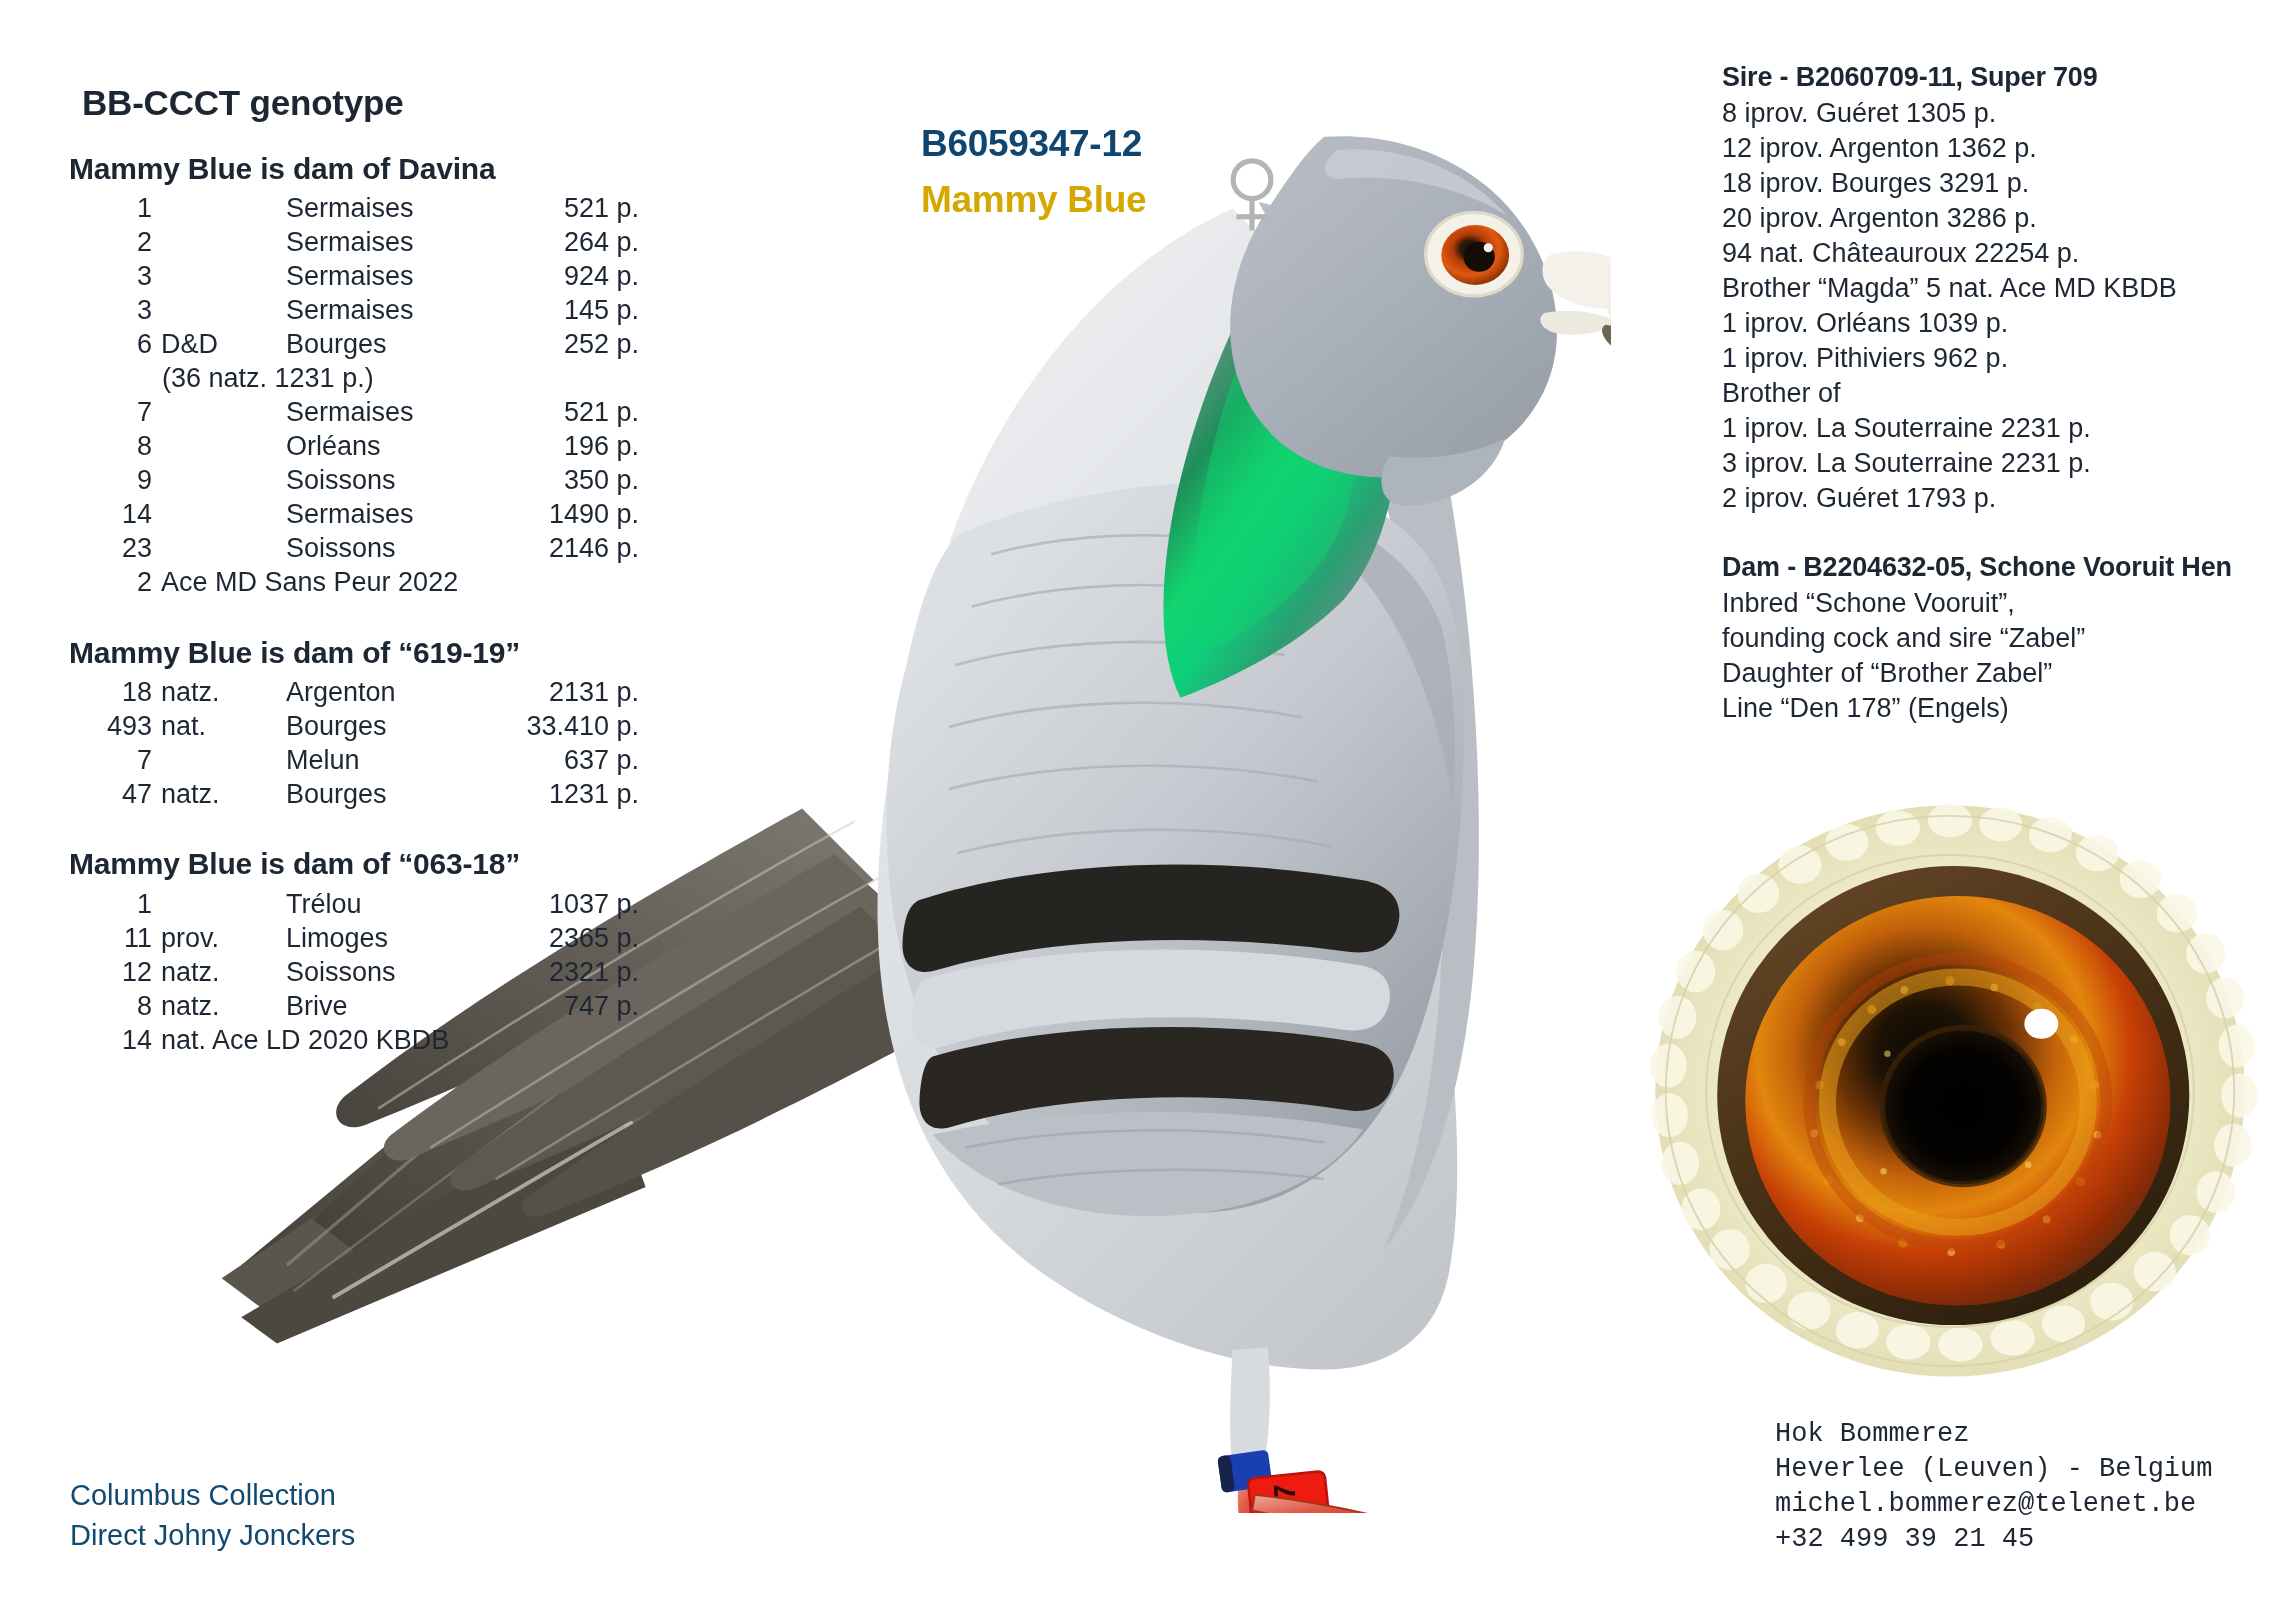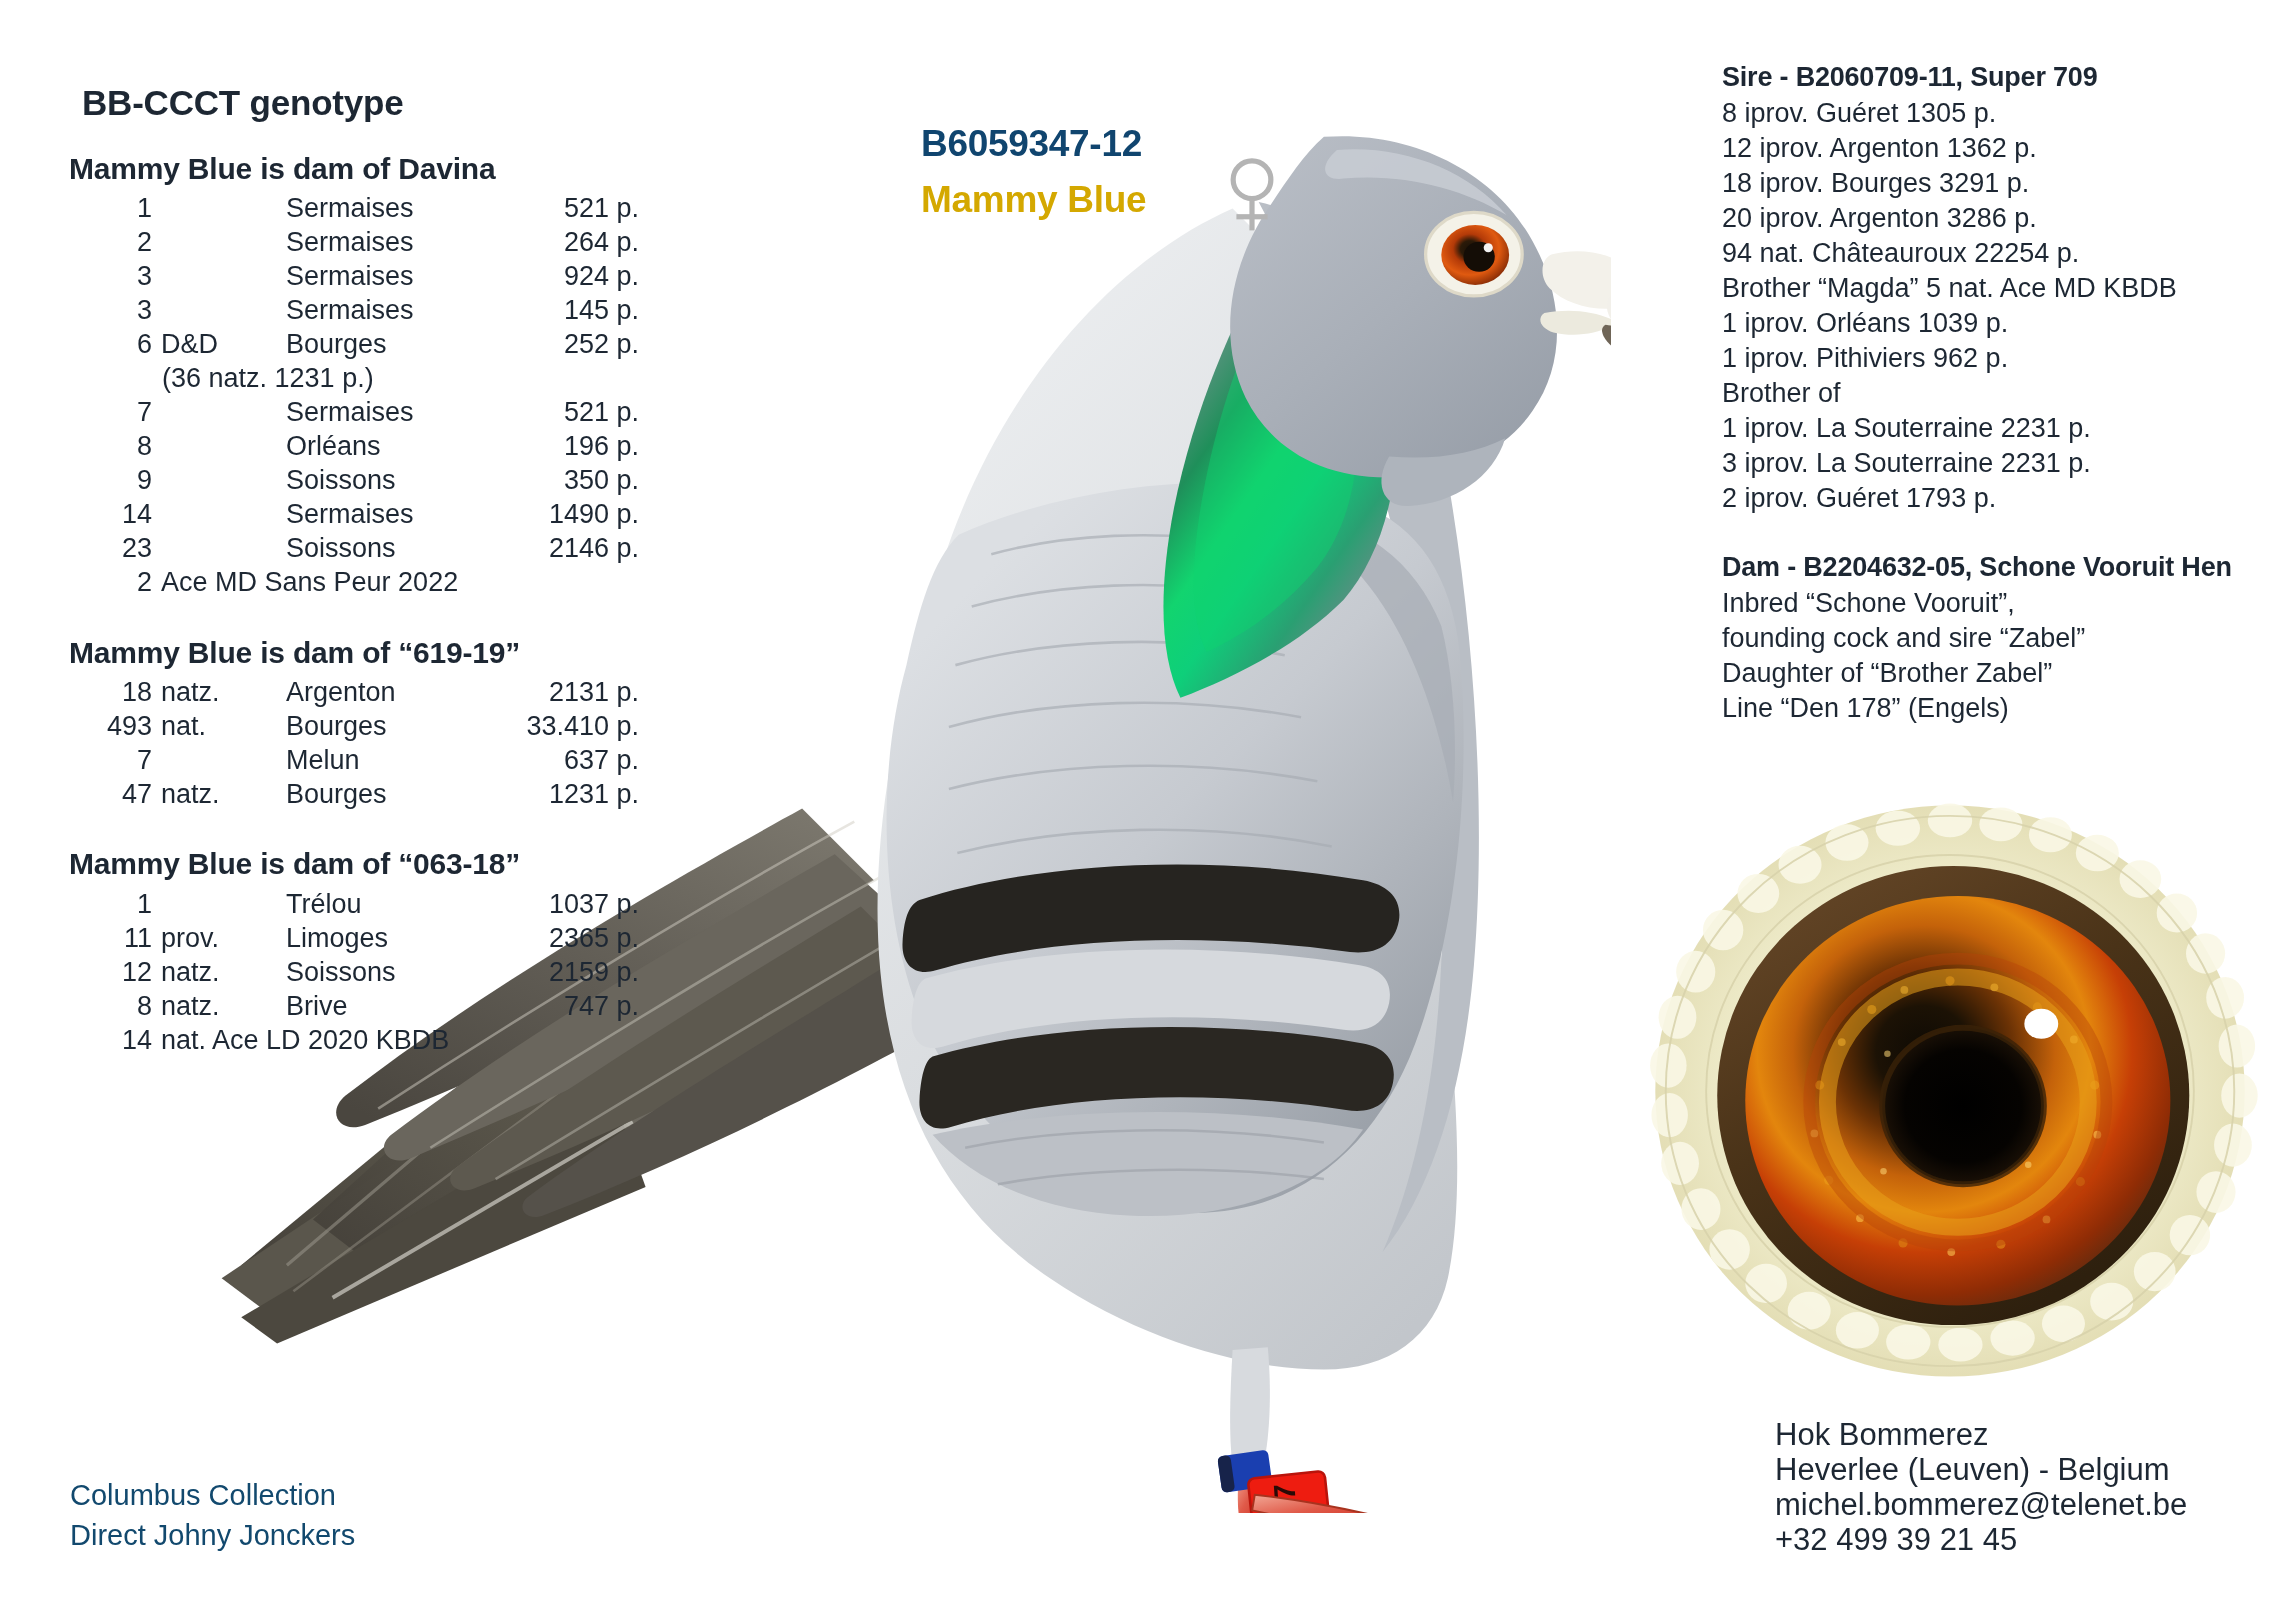--- a/index.html
+++ b/index.html
@@ -119,23 +119,24 @@
   }
   .ped-gap { height: 33px; }
 
   
   .contact {
     position: absolute;
     left: 1775px; top: 1417px;
     color: #1d2733;
   }
   .contact-line {
-    font-size: 31px;
+    font-size: 27px;
     line-height: 35px;
     white-space: nowrap;
+    font-family: Liberation Mono, monospace;
   }
 
   
   .credit {
     position: absolute;
     left: 70px; top: 1475px;
     color: #12496e;
   }
   .credit-line {
     font-size: 29px;
@@ -643,21 +644,21 @@
       <div class="pal-row">
         <span class="c-rank">11</span>
         <span class="c-qual">prov.</span>
         <span class="c-place">Limoges</span>
         <span class="c-pts">2365 p.</span>
       </div>
       <div class="pal-row">
         <span class="c-rank">12</span>
         <span class="c-qual">natz.</span>
         <span class="c-place">Soissons</span>
-        <span class="c-pts">2159 p.</span>
+        <span class="c-pts">2321 p.</span>
       </div>
       <div class="pal-row">
         <span class="c-rank">8</span>
         <span class="c-qual">natz.</span>
         <span class="c-place">Brive</span>
         <span class="c-pts">747 p.</span>
       </div>
 
       <div class="pal-row span">
         <span class="c-rank">14</span>

